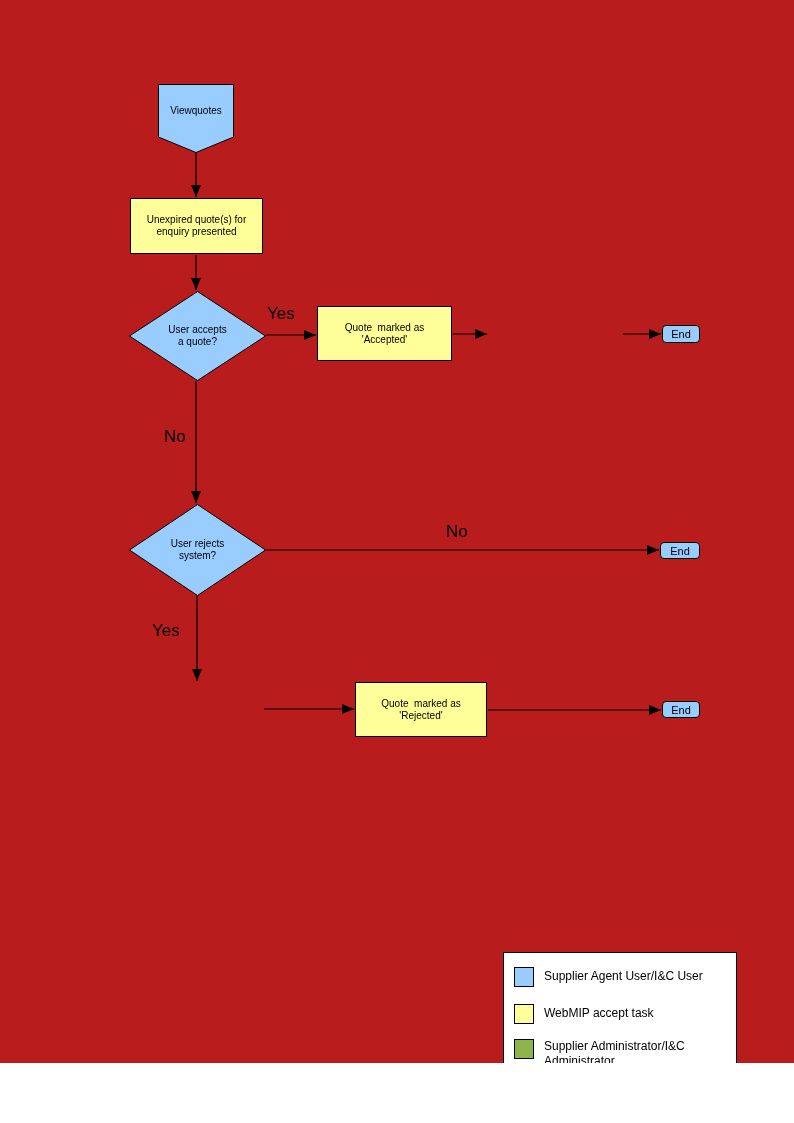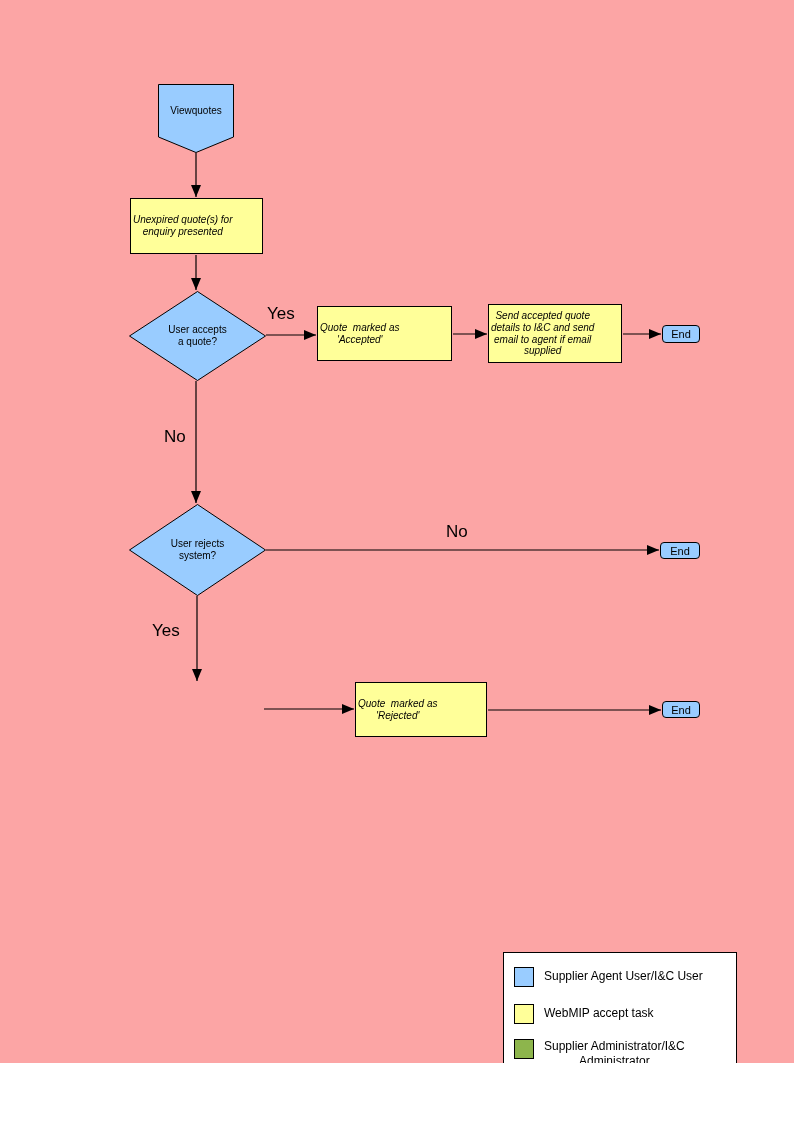--- a/index.html
+++ b/index.html
@@ -1,41 +1,41 @@
 <!DOCTYPE html>
 <html><head>
 <meta charset="utf-8">
 <style>
   html, body { margin: 0; padding: 0; background: #ffffff; }
   #canvas {
     position: relative;
     width: 794px;
     height: 1063px;
-    background: #fca5a5;
+    background: #b91c1c;
     font-family: "Liberation Sans", sans-serif;
     overflow: hidden;
   }
   .abs { position: absolute; }
   svg.layer { position: absolute; left: 0; top: 0; }
 
   .node-text {
     white-space: pre-wrap;
     text-align: center;
     font-size: 10px;
     line-height: 1.18;
     color: #000;
   }
   .proc {
     background: #FFFF99;
     border: 1px solid #000;
     display: flex;
     align-items: center;
+    justify-content: center;
     box-sizing: border-box;
-    padding: 2px;
-    font-style: italic;
+    padding: 10px;
   }
   .terminator {
     background: #99CCFF;
     border: 1px solid #000;
     border-radius: 4px;
     display: flex;
     align-items: center;
     justify-content: center;
     box-sizing: border-box;
     font-size: 11px;
@@ -54,21 +54,20 @@
     position: absolute;
     font-size: 17px;
     color: #000;
     line-height: 1;
   }
   #legend {
     position: absolute;
     border: 1px solid #000;
     background: #fff;
     box-sizing: border-box;
-    text-align: center;
   }
   .legend-row { position: absolute; left: 10px; display: flex; align-items: flex-start; }
   .swatch {
     width: 20px; height: 20px;
     border: 1px solid #000;
     box-sizing: border-box;
     flex: 0 0 auto;
   }
   .legend-label {
     margin-left: 10px;
@@ -120,26 +119,20 @@
     </svg>
     <div class="overlay node-text" style="top:0; bottom:0;">User accepts
 a quote?</div>
   </div>
 
   <div class="abs proc" style="left: 317px; top: 306px; width: 135px; height: 55px; background-color: rgb(255, 255, 153);">
     <div class="node-text">Quote  marked as
 'Accepted'</div>
   </div>
 
-  <div class="abs proc" style="left: 488px; top: 304px; width: 134px; height: 59px; background-color: rgb(255, 255, 153);">
-    <div class="node-text">Send accepted quote
-details to I&amp;C and send
-email to agent if email
-supplied</div>
-  </div>
 
   <div class="abs terminator" style="left: 662px; top: 325px; width: 38px; height: 18px; background-color: rgb(153, 204, 255);">
     <span>End</span>
   </div>
 
   <div class="shape-wrap" style="left:129px; top:504px; width:137px; height:92px;">
     <svg width="137" height="92" viewBox="0 0 137 92">
       <polygon points="68.5,0.5 136.5,46 68.5,91.5 0.5,46" fill="#99CCFF" stroke="#000" stroke-width="1"></polygon>
     </svg>
     <div class="overlay node-text" style="top:0; bottom:0;">User rejects

